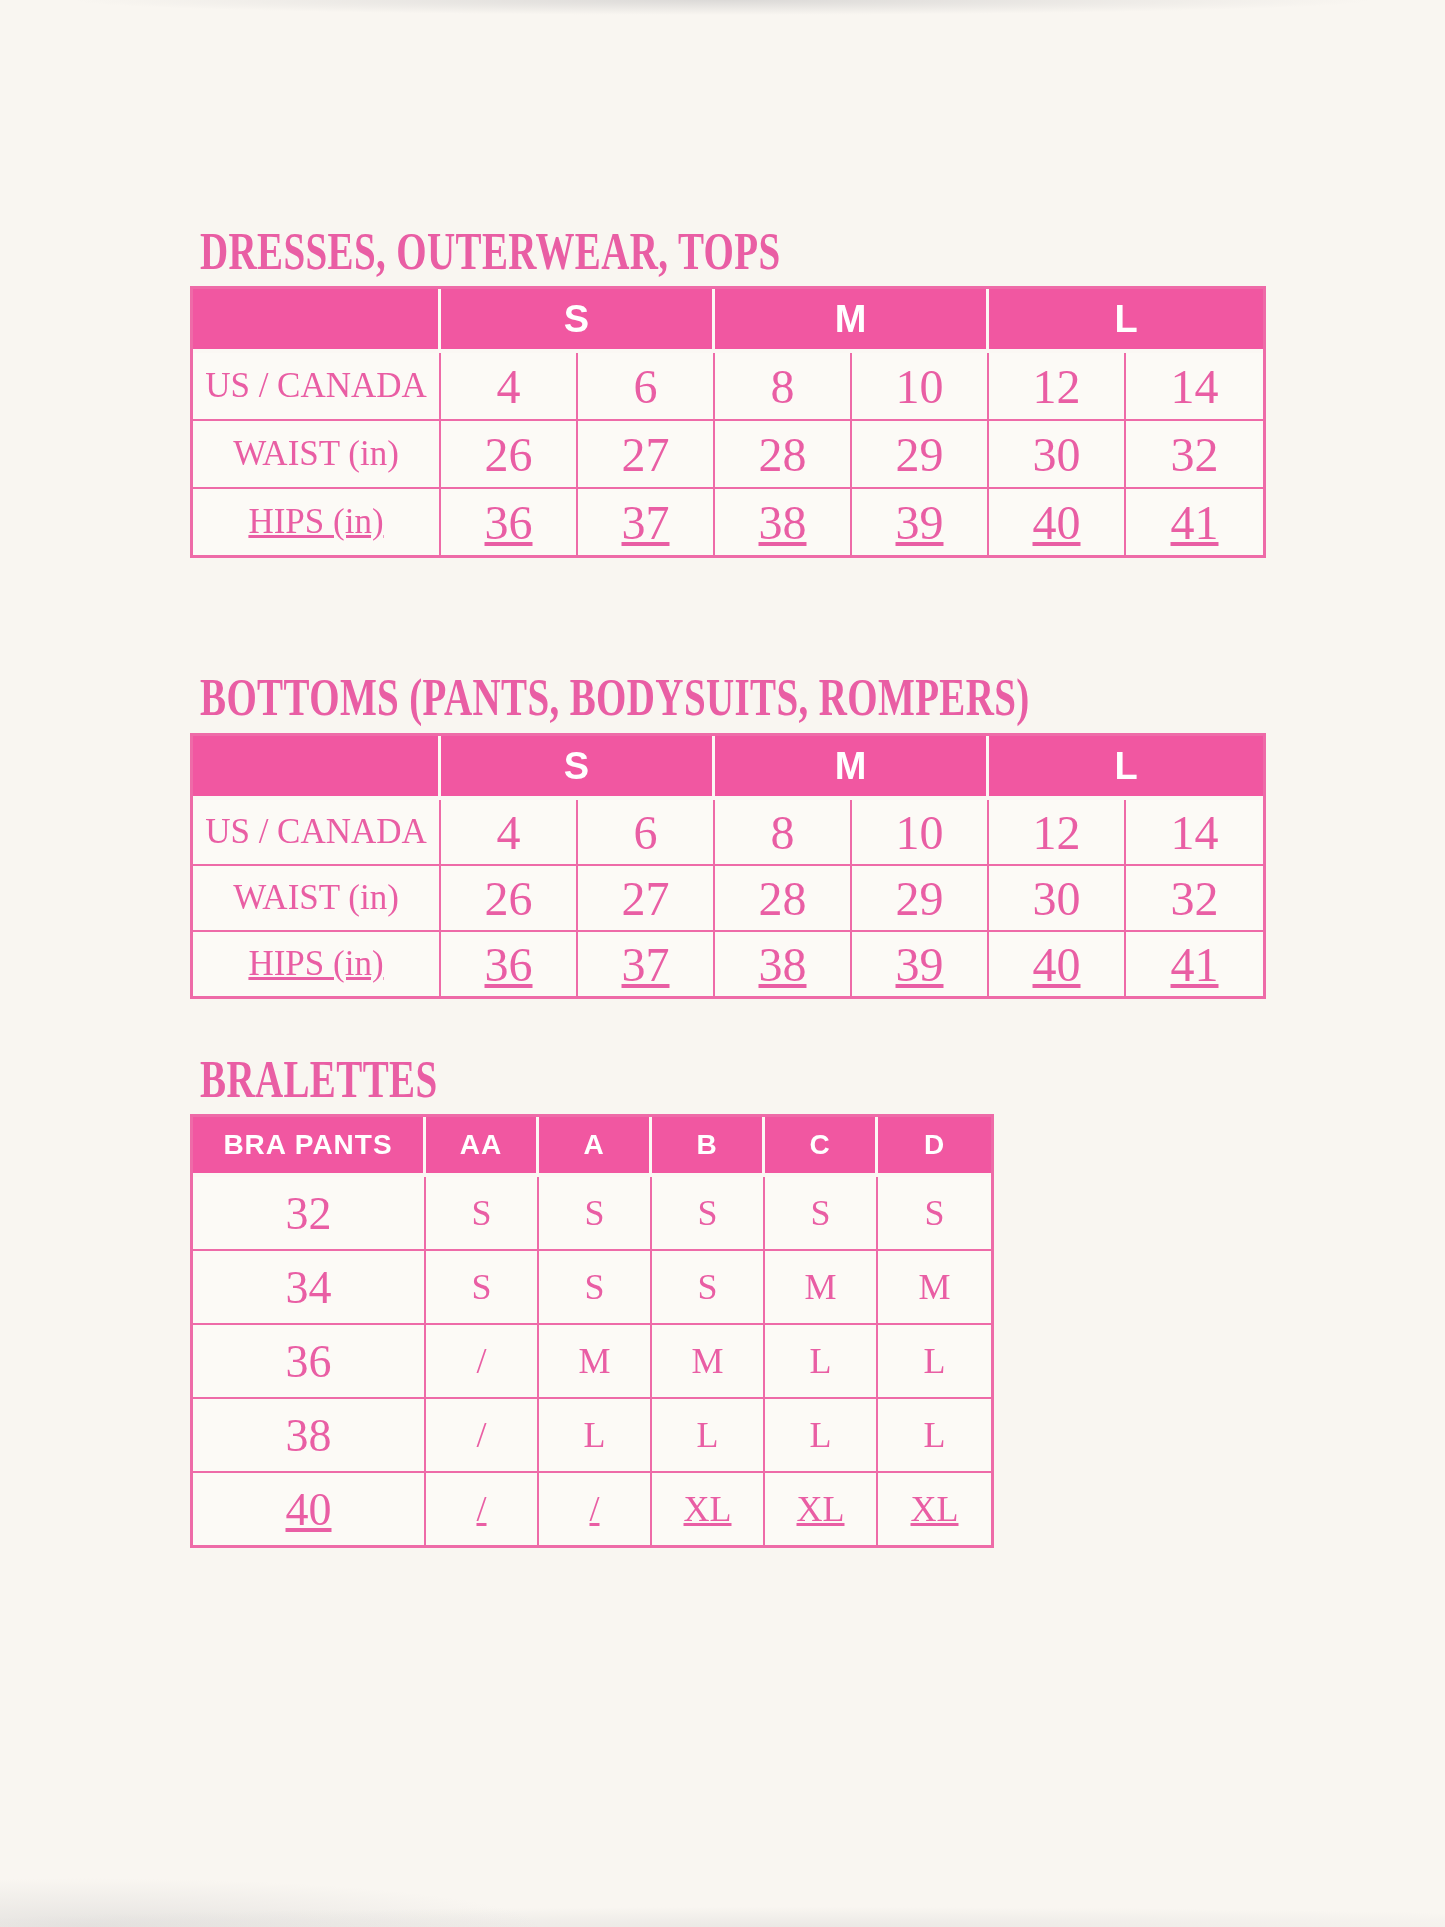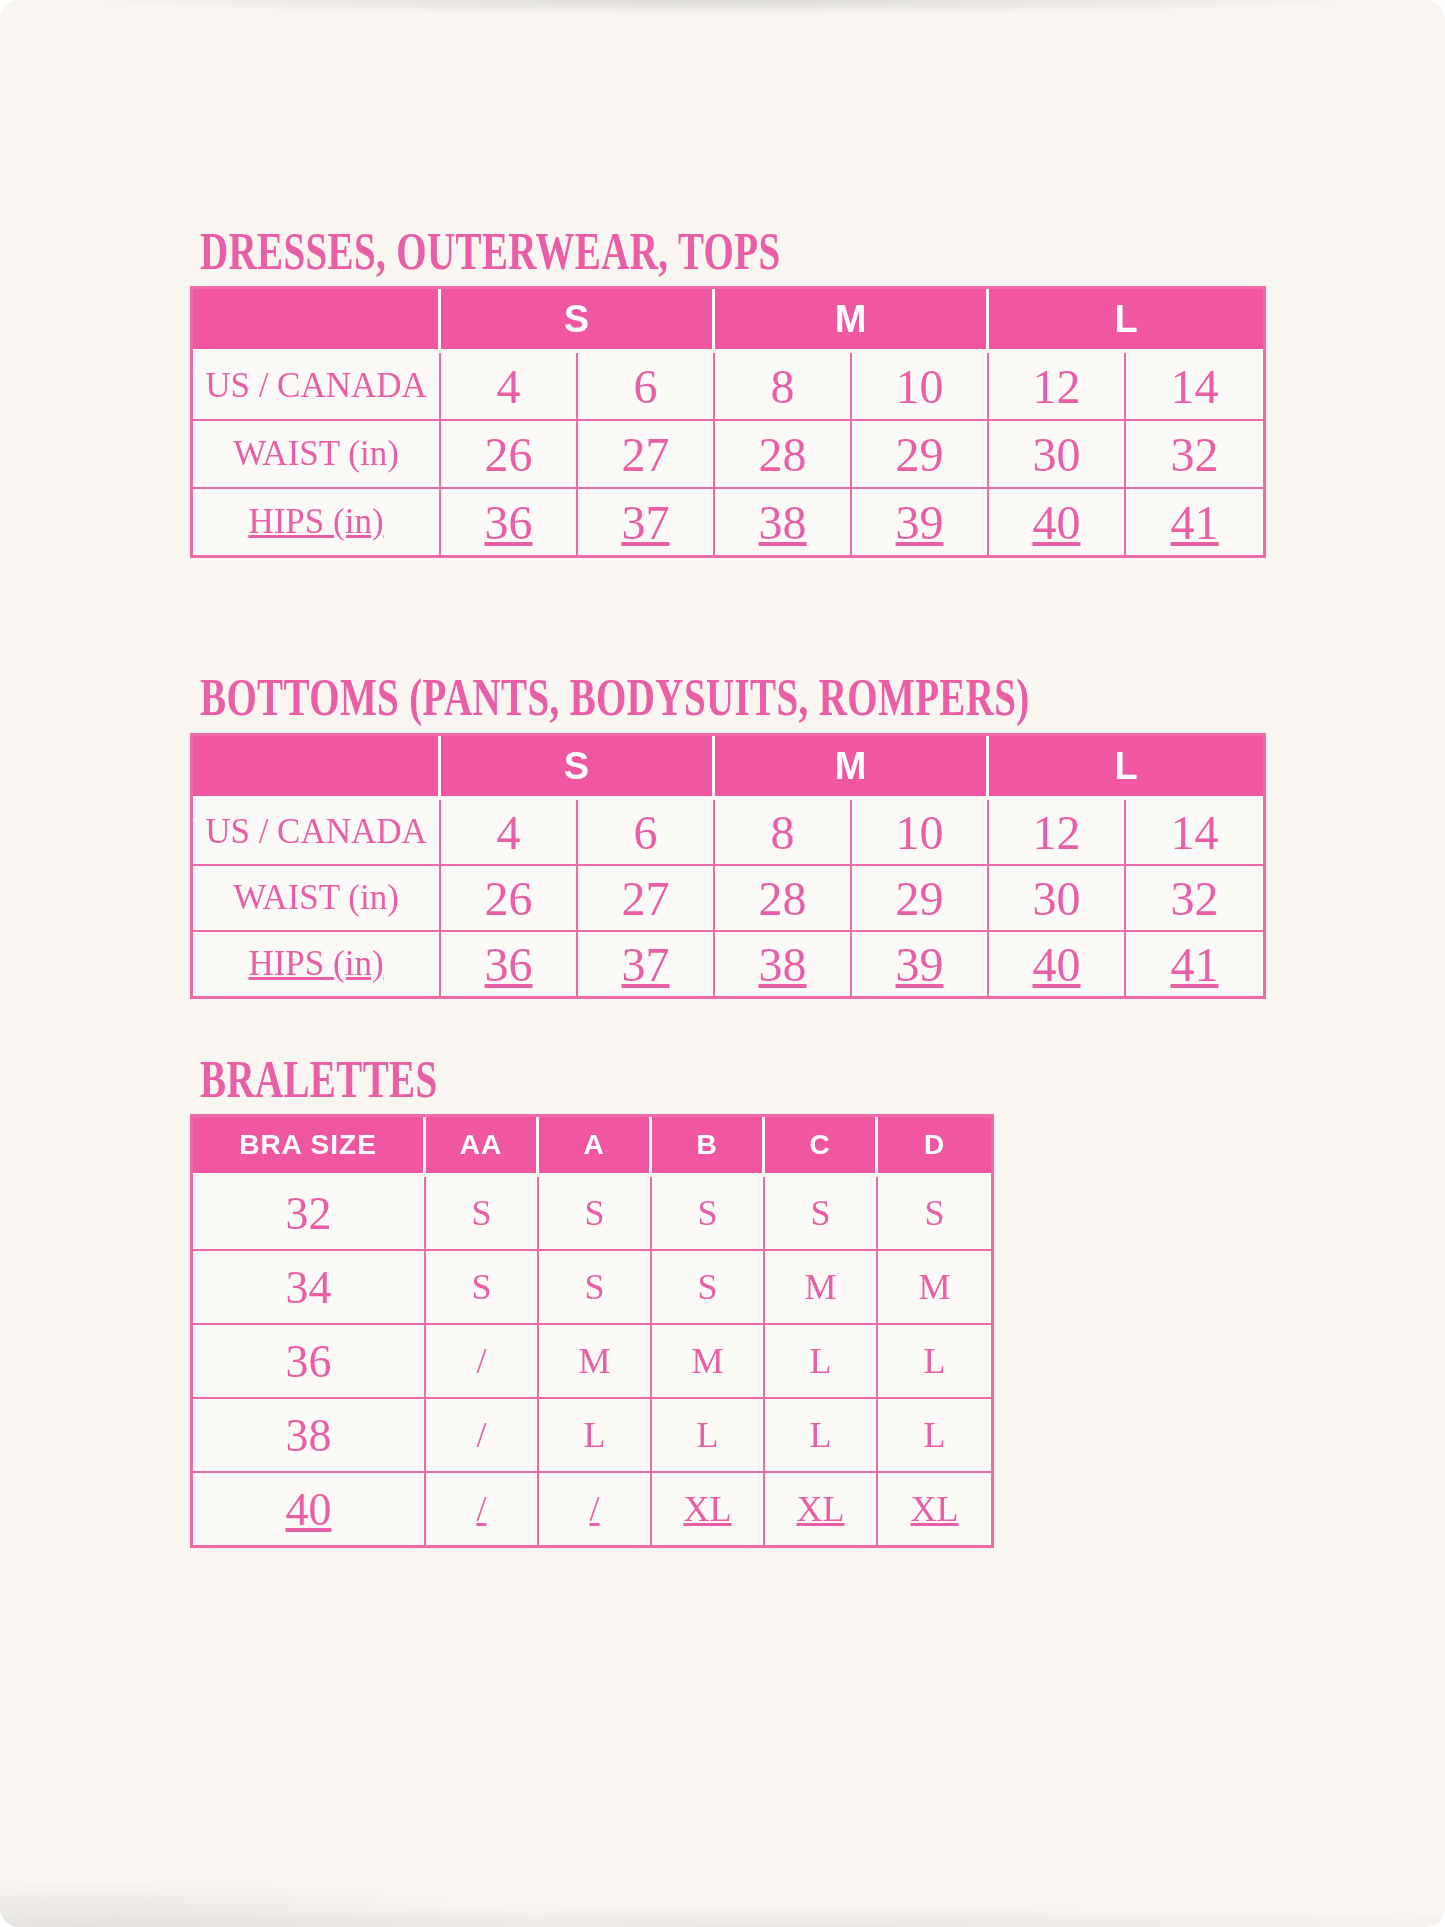--- a/index.html
+++ b/index.html
@@ -6,21 +6,20 @@
   .sheet{
     position:relative;
     width:1445px;height:1927px;
     overflow:hidden;
     background:
       radial-gradient(60% 20px at 50% 0%, rgba(150,150,155,.30), rgba(150,150,155,0) 75%),
       radial-gradient(45% 70px at 6% 100%, rgba(160,160,165,.22), rgba(160,160,165,0) 70%),
       radial-gradient(80% 26px at 55% 100%, rgba(168,168,172,.18), rgba(168,168,172,0) 78%),
       linear-gradient(#F9F6F1,#F9F6F1);
     font-family:"Liberation Serif", serif;
-    border-radius:19px;
   }
   .title{
     position:absolute;left:200px;
     margin:0;
     font-family:"Liberation Serif", serif;
     font-weight:600;
     font-size:52px;
     line-height:1.0;
     color:#E95EA4;
     letter-spacing:.5px;
@@ -200,21 +199,21 @@
       <colgroup>
           <col class="c3-label">
           <col class="c3-data">
           <col class="c3-data">
           <col class="c3-data">
           <col class="c3-data">
           <col class="c3-data">
         </colgroup>
       <thead>
         <tr>
-          <th>BRA SIZE</th>
+          <th>BRA PANTS</th>
           <th>AA</th>
           <th>A</th>
           <th>B</th>
           <th>C</th>
           <th>D</th>
         </tr>
       </thead>
       <tbody>
         <tr>
           <td class="lbl">32</td>

